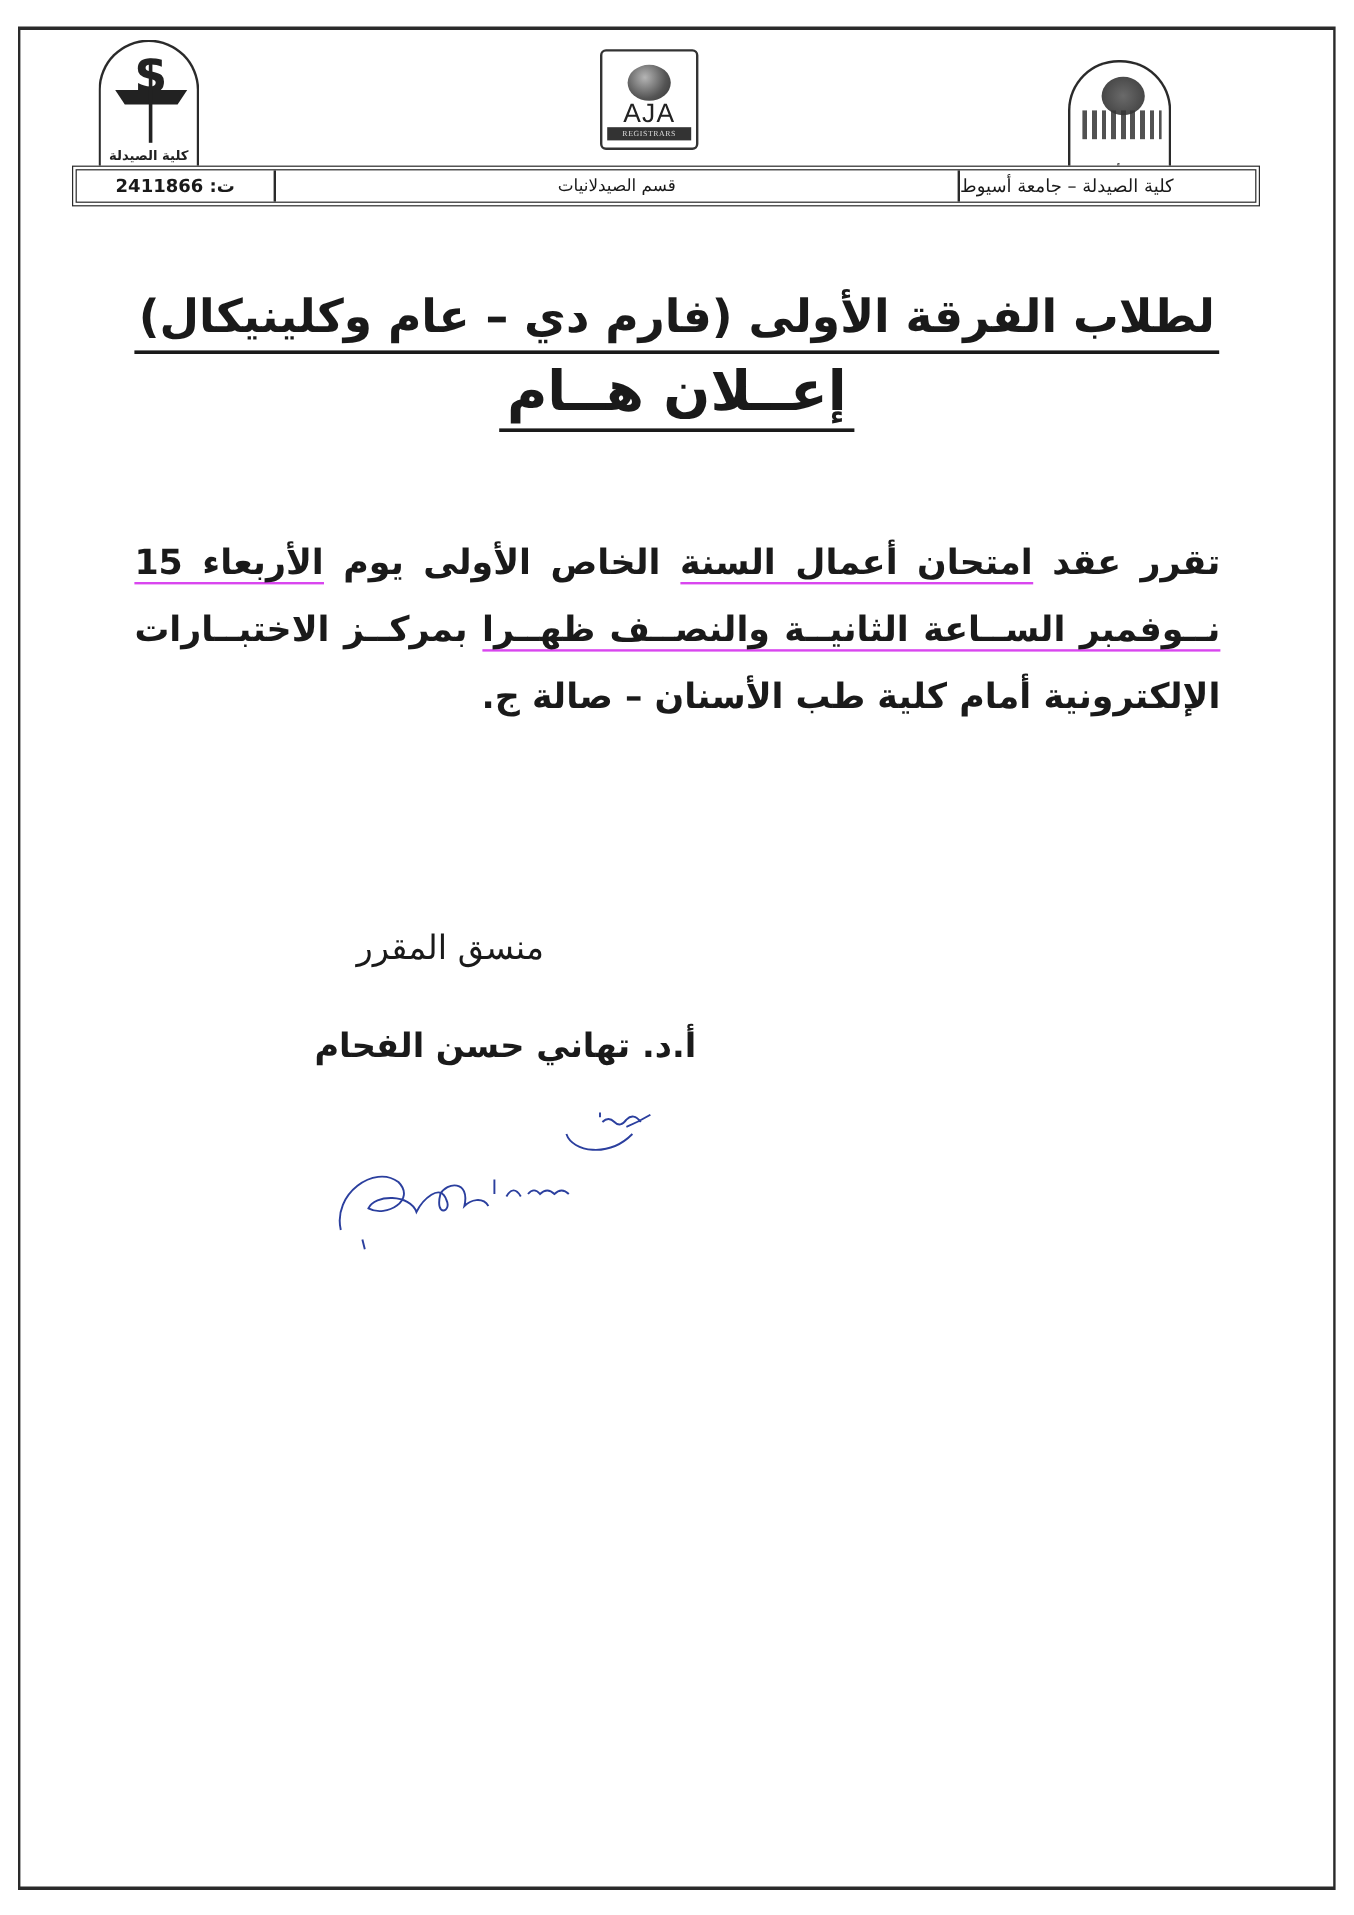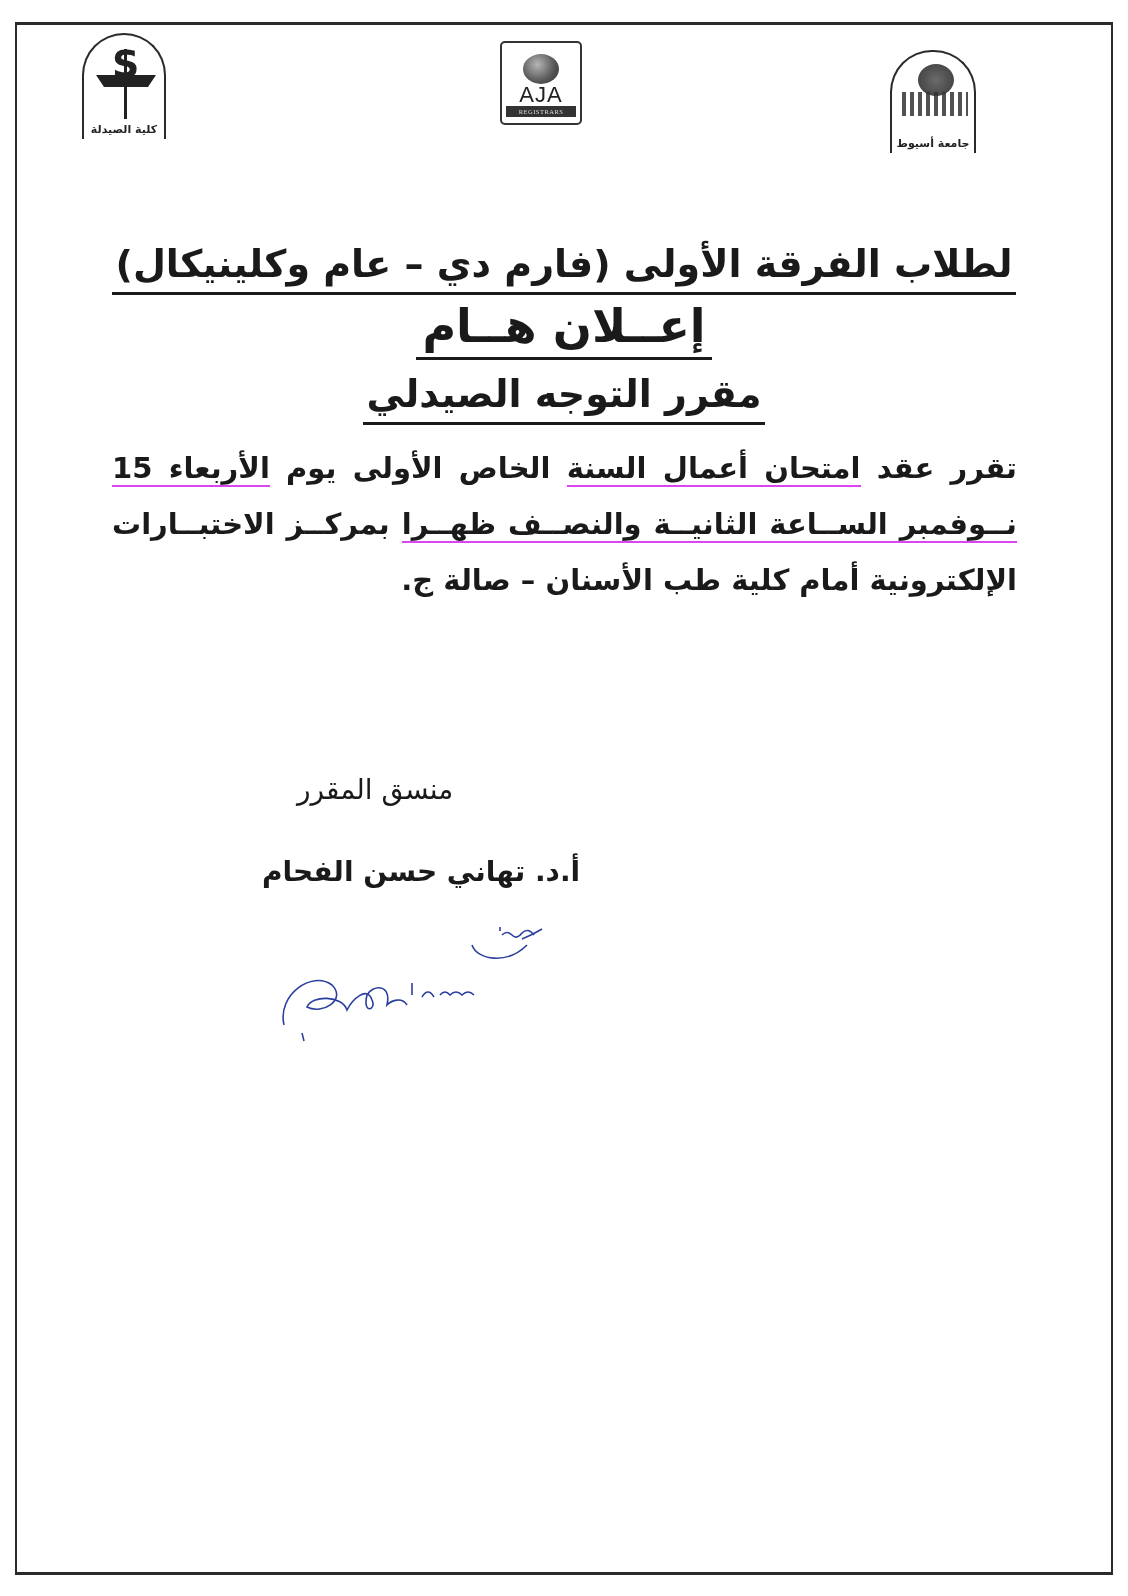--- a/index.html
+++ b/index.html
@@ -116,25 +116,29 @@
     <div class="aja-text">AJA</div>
     <div class="aja-sub">REGISTRARS</div>
   </div>
 
   <div class="logo logo-arch logo-assiut">
     <div class="sun"></div>
     <div class="rays"></div>
     <div class="logo-caption">جامعة أسيوط</div>
   </div>
 
+  <div class="info-bar">
+    <div class="info-cell info-phone">ت: 2411866</div>
+    <div class="info-cell info-dept">قسم الصيدلانيات</div>
+    <div class="info-cell info-faculty">كلية الصيدلة – جامعة أسيوط</div>
+  </div>
 
   <div class="titles">
     <div class="title-line"><span class="t2">لطلاب الفرقة الأولى (فارم دي – عام وكلينيكال)</span></div>
     <div class="title-line"><span class="t1">إعــلان هــام</span></div>
-    <div class="title-line"><span class="t3">مقرر التوجه الصيدلي</span></div>
   </div>
 
   <div class="body-text"><span>تقرر عقد </span><span class="ul">امتحان أعمال السنة</span><span> الخاص الأولى يوم </span><span class="ul">الأربعاء 15</span><span> </span><span class="ul">نــوفمبر الســاعة الثانيــة والنصــف ظهــرا</span><span> بمركــز الاختبــارات الإلكترونية أمام كلية طب الأسنان – صالة ج.</span></div>
 
   <div class="sig-role">منسق المقرر</div>
   <div class="sig-name">أ.د. تهاني حسن الفحام</div>
 
   <svg class="signature" viewBox="0 0 300 130" fill="none" stroke="#2b3f9e" stroke-width="1.6">
     <path d="M200 30 C 205 45, 235 50, 255 30 M230 20 q5 -5 10 0 q5 5 10 -2 q6 -6 12 2 M228 12 l0 4 M250 24 q10 -4 20 -10"></path>
     <path d="M12 110 C 5 80, 40 55, 60 70 C 75 85, 50 100, 35 92 C 40 80, 70 80, 75 95 C 80 85, 95 70, 100 85 C 105 95, 90 100, 95 80 C 100 70, 120 68, 115 90 C 120 85, 130 82, 135 90 M140 80 l0 -12 M150 82 q6 -10 12 0 M168 80 q5 -6 10 0 q6 -6 12 0 q6 -6 12 0"></path>

